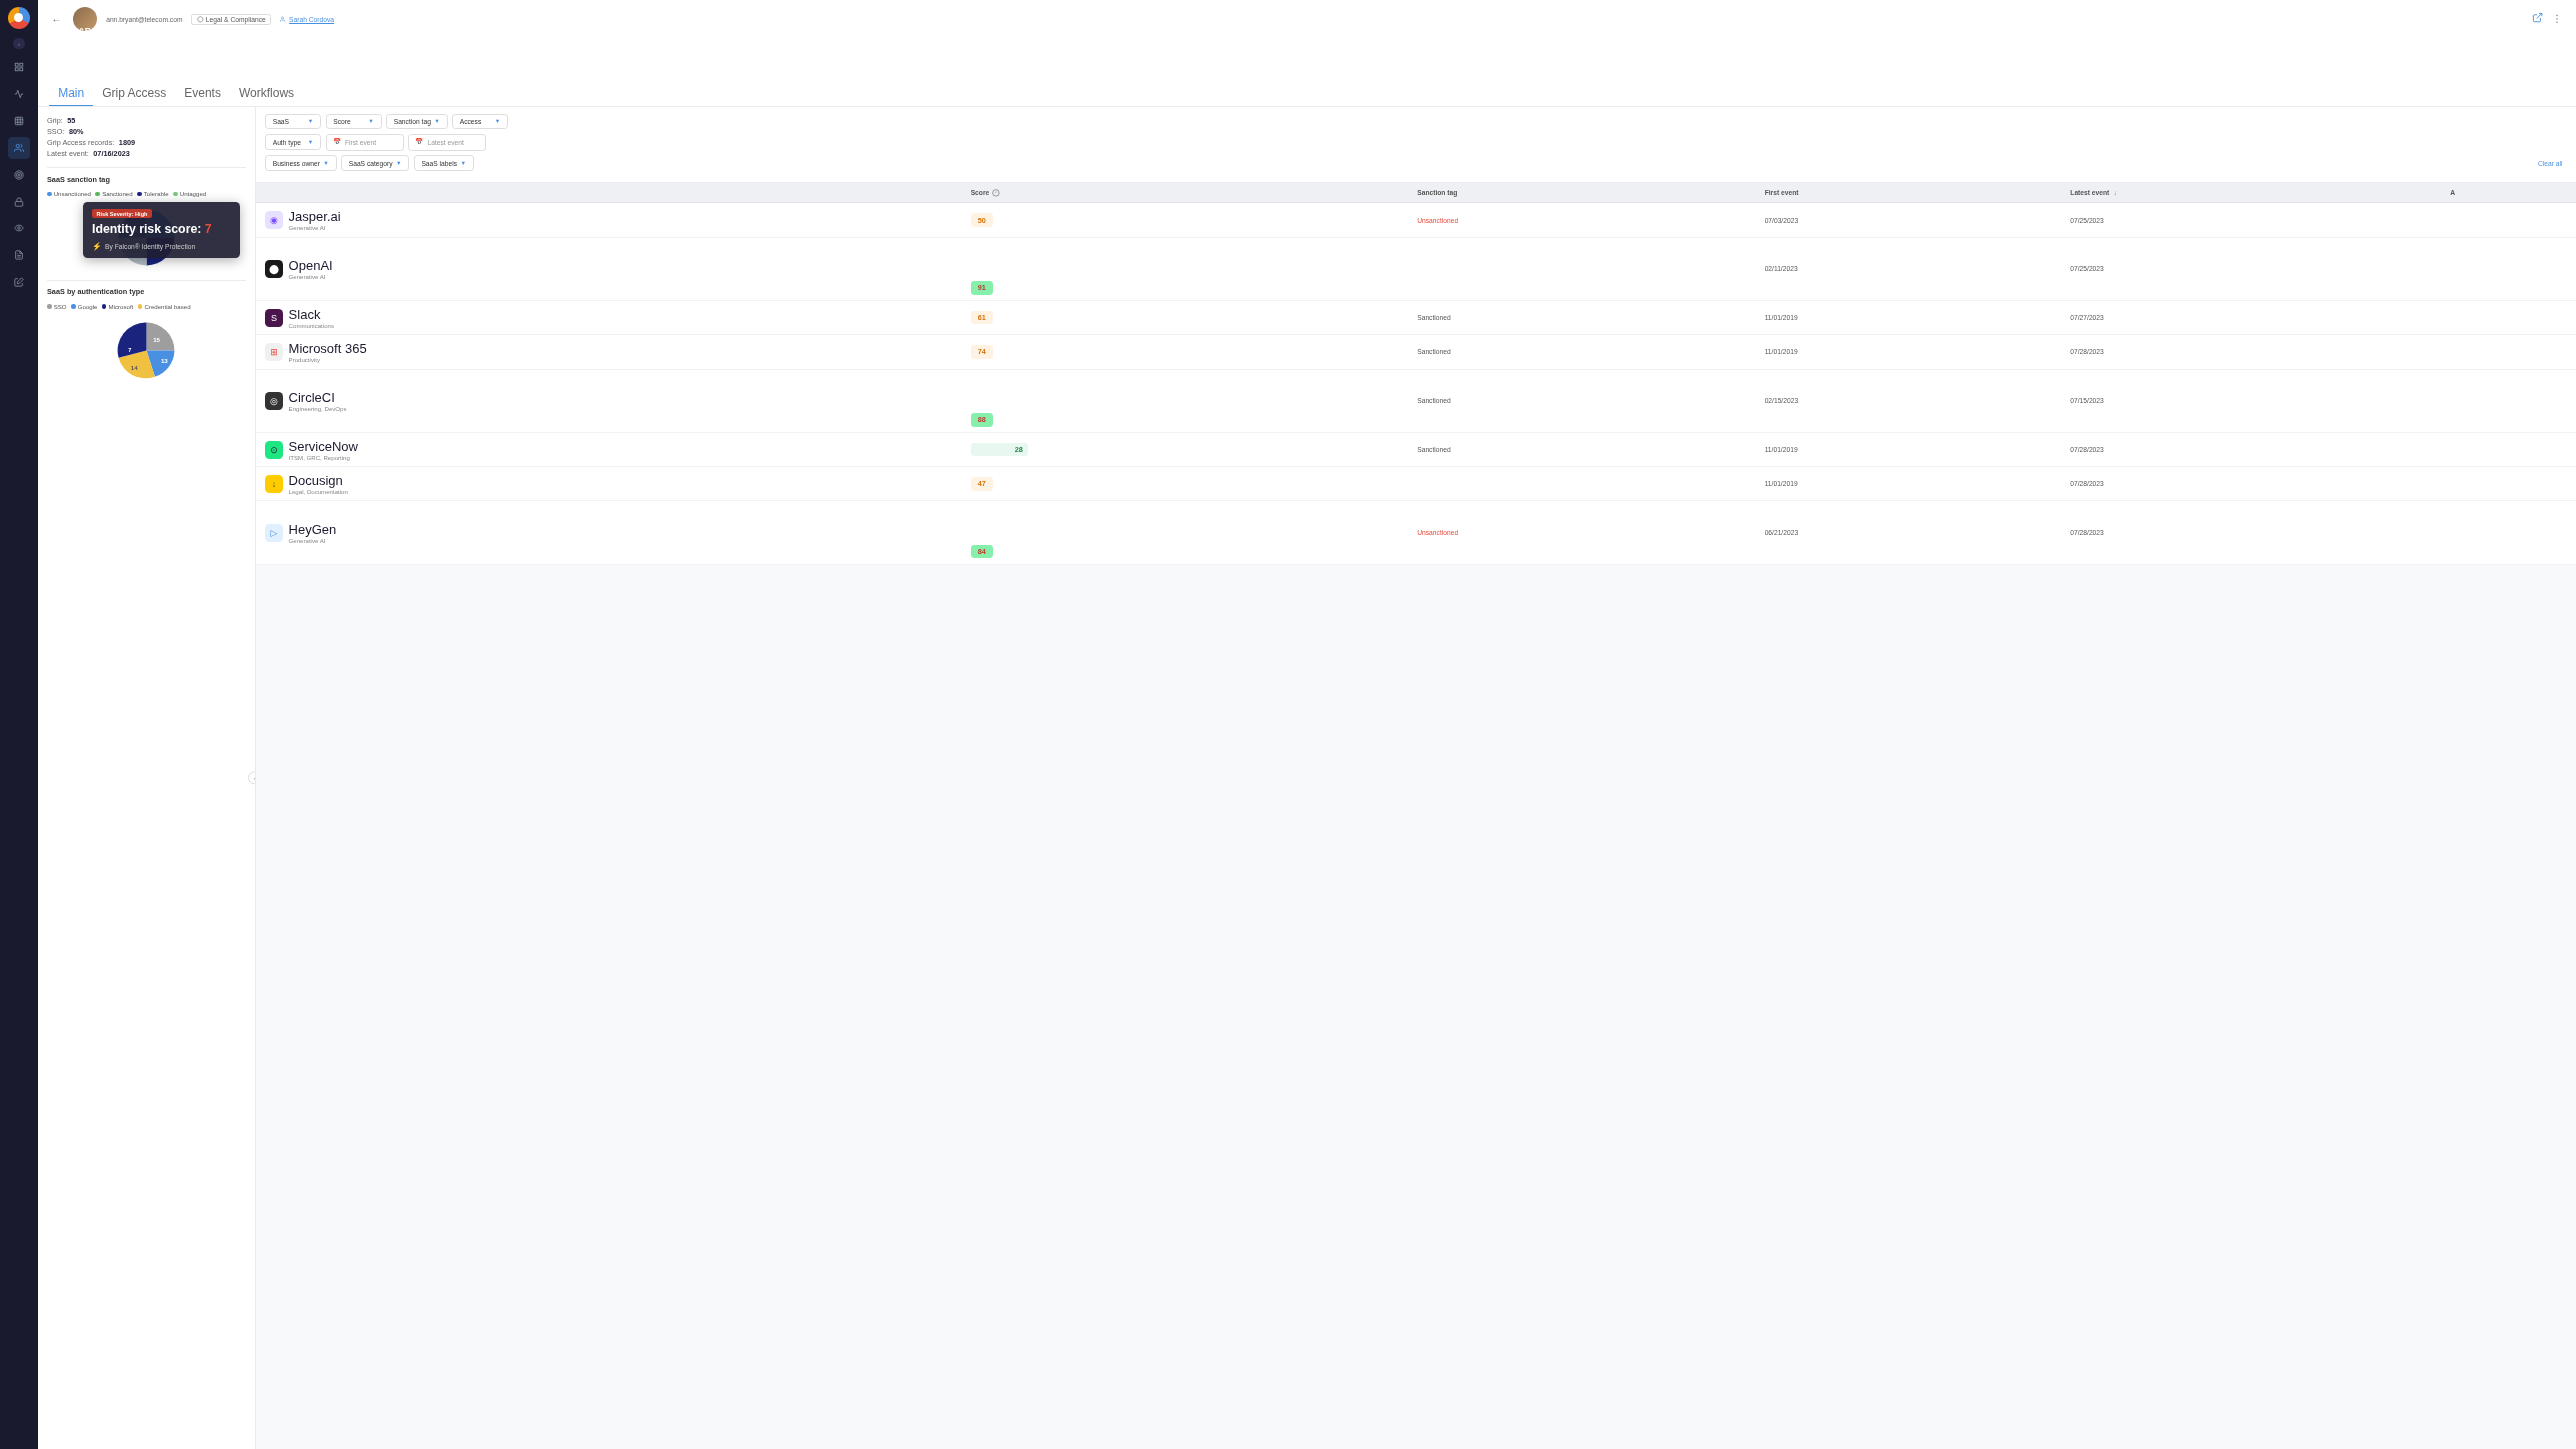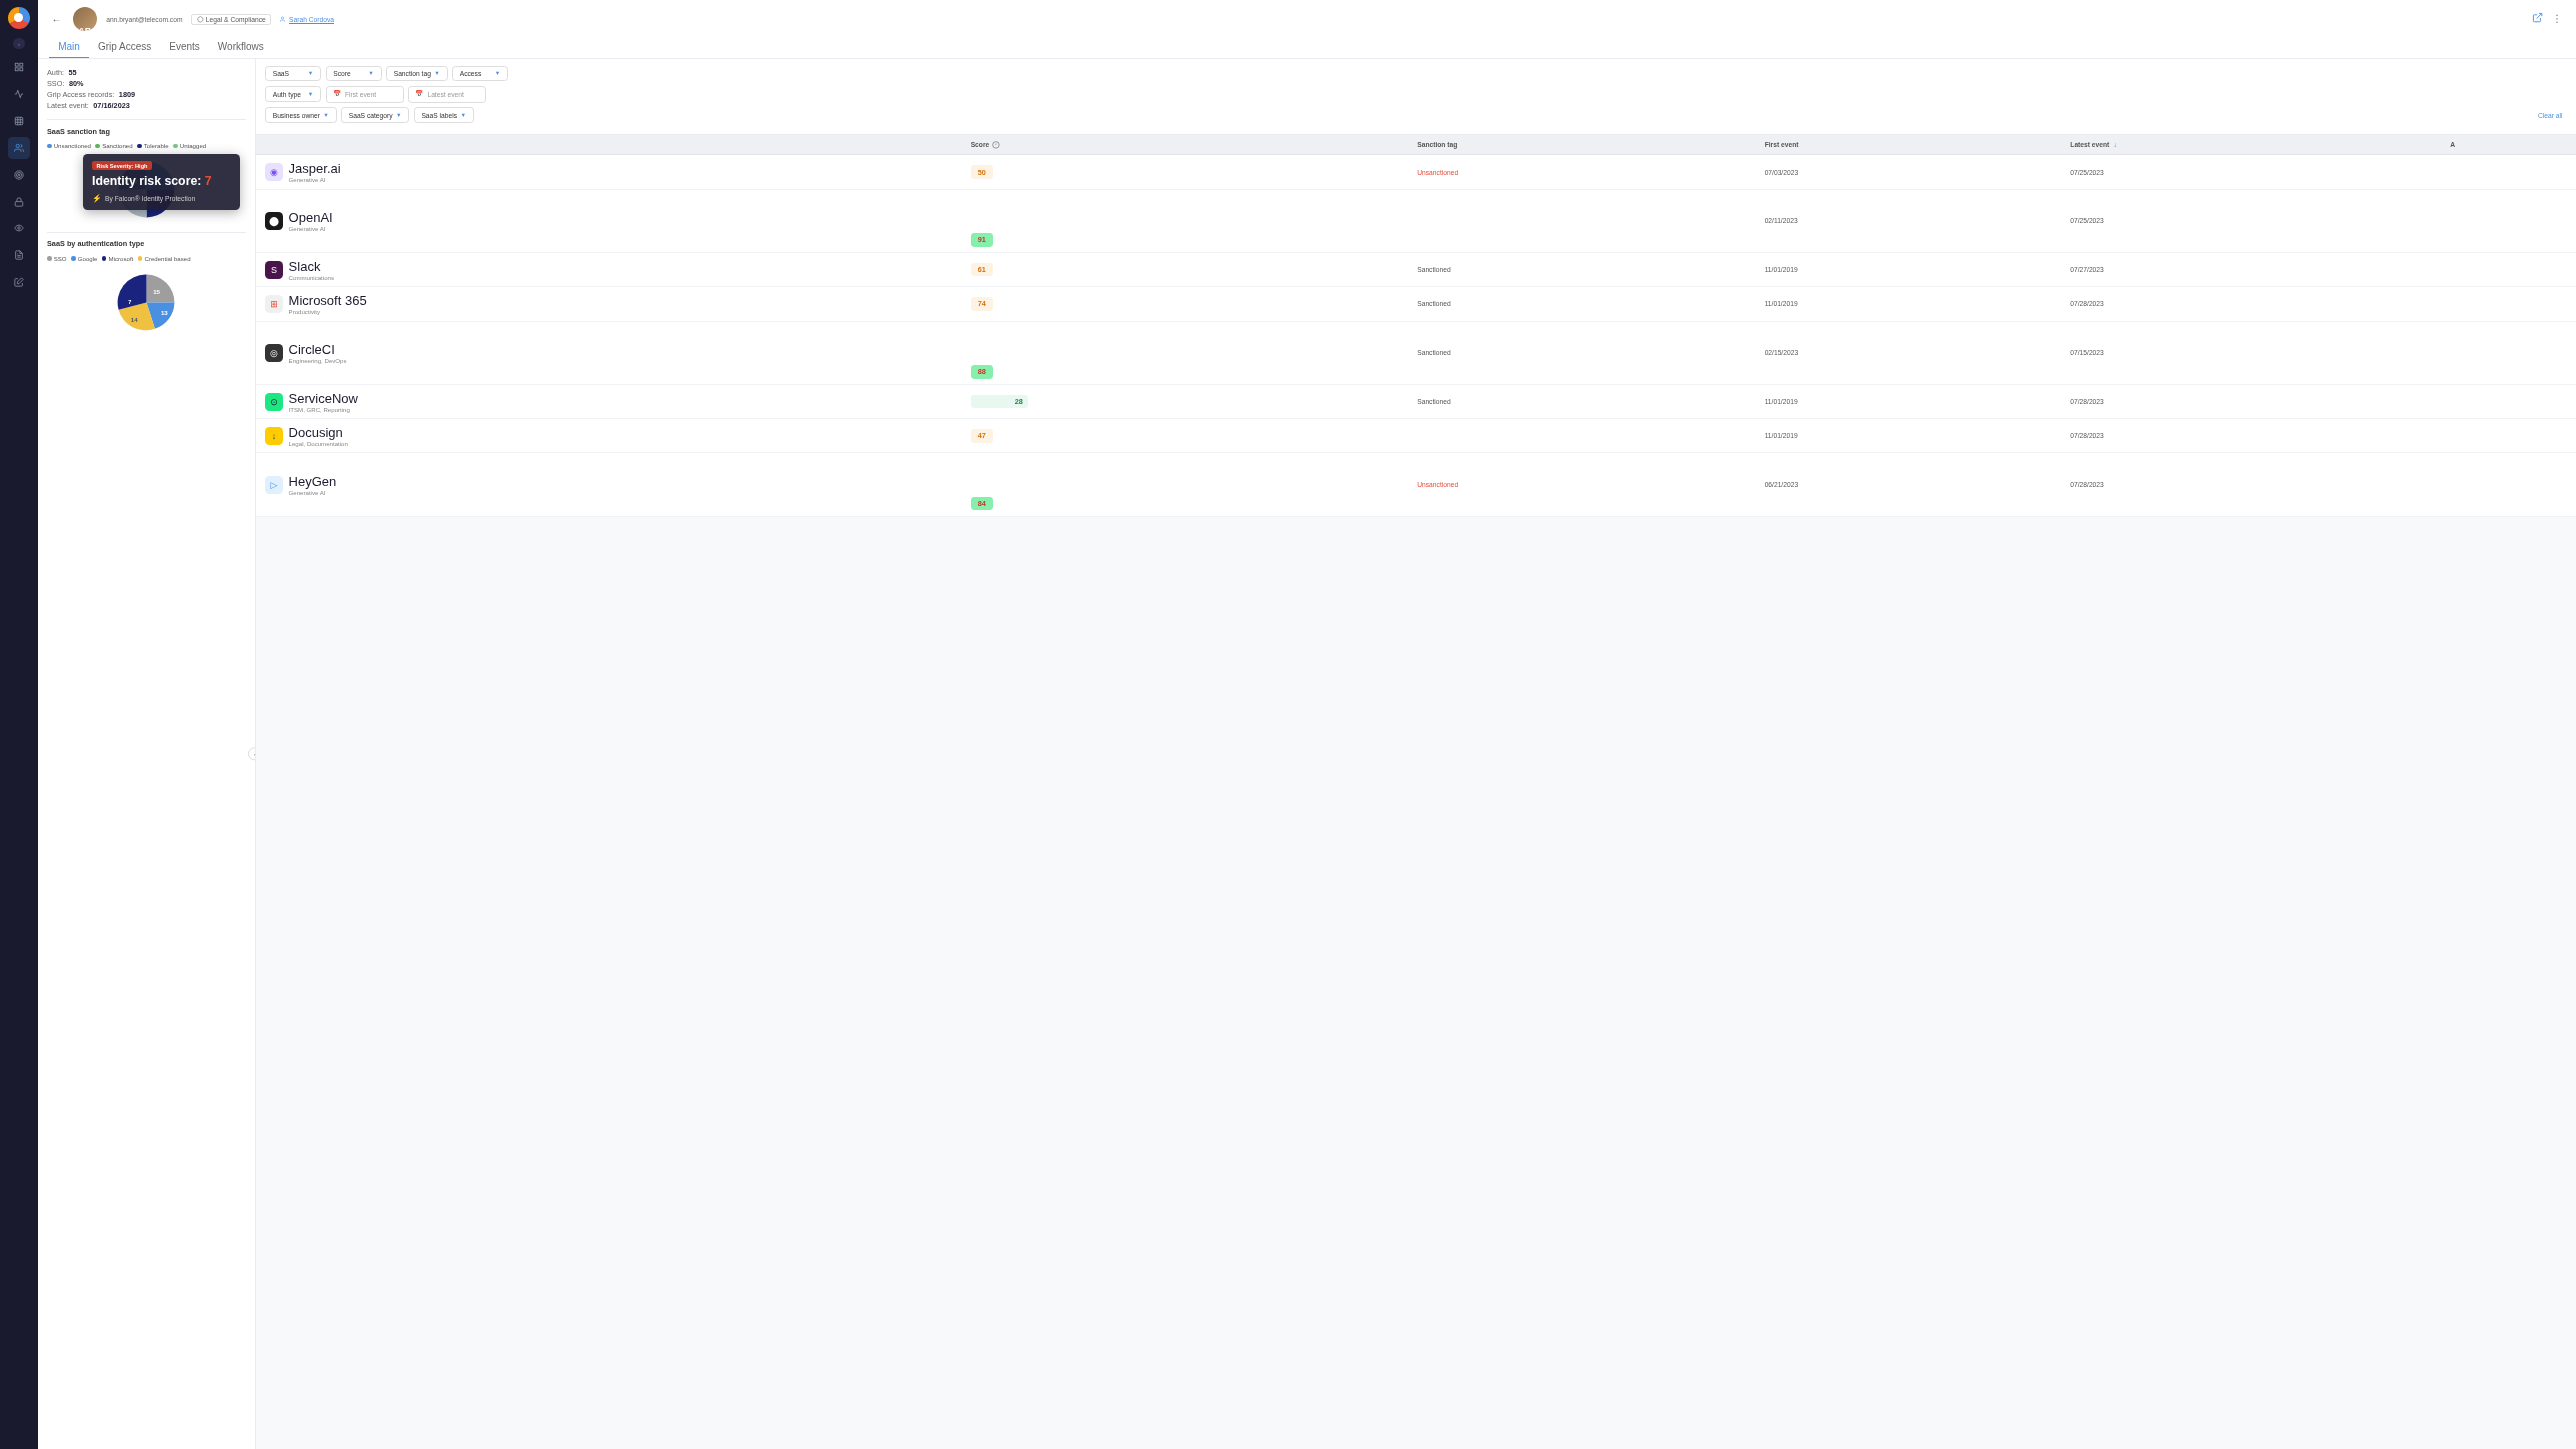--- a/index.html
+++ b/index.html
@@ -25,21 +25,21 @@
     .user-info { flex: 1; }
     .user-name { font-size: 10px; font-weight: 600; color: #1a1a2e; }
     .user-meta { display: flex; gap: 9px; align-items: center; margin-top: 1.1px; }
     .user-email { color: #666; font-size: 6.7px; }
     .user-tag { display: flex; align-items: center; gap: 2.2px; color: #555; font-size: 6.7px; border: 0.6px solid #ddd; border-radius: 2.2px; padding: 1.1px 4.5px; }
     .user-link { color: #4a90e2; font-size: 6.7px; text-decoration: underline; cursor: pointer; display: flex; align-items: center; gap: 2.2px; }
     .header-actions { display: flex; gap: 4.5px; align-items: center; color: #666; }
     .icon-btn { cursor: pointer; padding: 2.2px; color: #4a90e2; }
     .dots-btn { cursor: pointer; padding: 2.2px; font-size: 10px; color: #666; letter-spacing: 0.6px; }
     .nav-tabs { display: flex; gap: 0; }
-    .nav-tab { padding: 4.5px 9px; font-size: 10px; color: #666; cursor: pointer; border-bottom: 1.1px solid transparent; white-space: nowrap; }
+    .nav-tab { padding: 4.5px 9px; font-size: 12px; color: #666; cursor: pointer; border-bottom: 1.1px solid transparent; white-space: nowrap; margin-top: 45px; }
     .nav-tab.active { color: #4a90e2; border-bottom-color: #4a90e2; font-weight: 500; }
 
     
     .content { flex: 1; display: flex; overflow: hidden; }
 
     
     .left-panel { width: 218px; background: white; border-right: 0.6px solid #e8ecf0; overflow-y: auto; flex-shrink: 0; padding: 9px; position: relative; }
     .collapse-btn { position: absolute; right: -6.7px; top: 50%; transform: translateY(-50%); width: 13.4px; height: 13.4px; background: white; border: 0.6px solid #ddd; border-radius: 50%; display: flex; align-items: center; justify-content: center; cursor: pointer; z-index: 10; font-size: 5.6px; color: #666; }
     .stats-section { margin-bottom: 9px; }
     .stat-row { display: flex; align-items: center; gap: 4.5px; margin-bottom: 2.2px; font-size: 7.3px; color: #444; }
@@ -209,21 +209,21 @@
     </div>
   </div>
 
   <div class="content">
 
     <div class="left-panel">
       <div class="collapse-btn">‹</div>
 
       <div class="stats-section">
         <div class="stat-row">
-          <span class="stat-label">Auth:</span>
+          <span class="stat-label">Grip:</span>
           <span class="stat-value">55</span>
         </div>
         <div class="stat-row">
           <span class="stat-label">SSO:</span>
           <span class="stat-value">80%</span>
         </div>
         <div class="stat-row">
           <span class="stat-label">Grip Access records:</span>
           <span class="stat-value">1809</span>
         </div>

